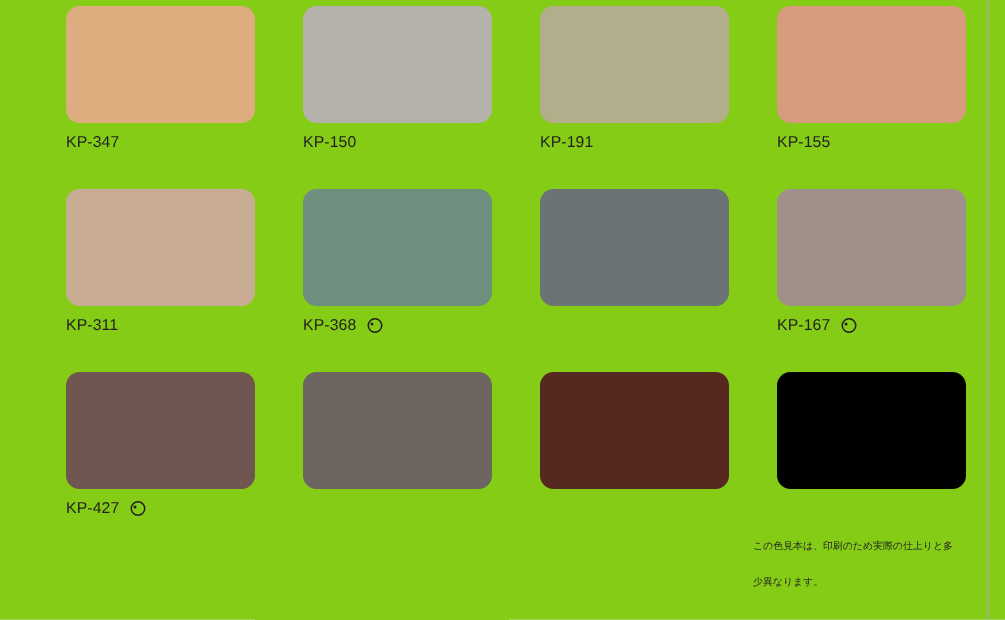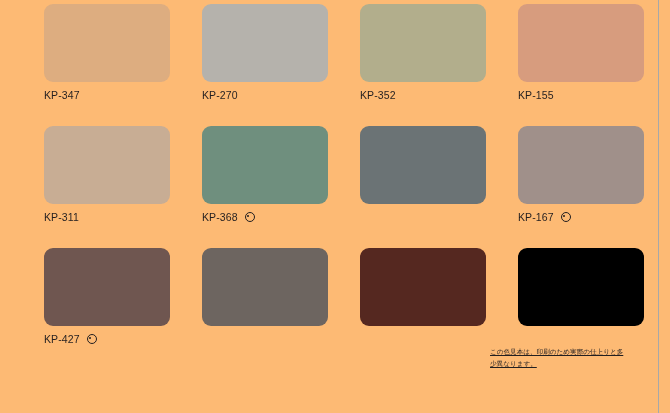--- a/index.html
+++ b/index.html
@@ -13,21 +13,21 @@
     font-family: "Liberation Sans", "DejaVu Sans", sans-serif;
     overflow: hidden;
     position: relative;
   }
   #sheet {
     position: absolute;
     left: 0;
     top: 0;
     width: 670px;
     height: 413px;
-    background: #fdba74;
+    background: #84cc16;
   }
   #right-rule {
     position: absolute;
     left: 658px;
     top: 0;
     width: 1px;
     height: 413px;
     background: #a8a8a8;
   }
   #swatch-grid {
@@ -83,22 +83,21 @@
     position: absolute;
     left: 490px;
     top: 347px;
     width: 162px;
     font-size: 6.6px;
     line-height: 11.5px;
     color: #231f20;
     font-family: "DejaVu Sans", "Liberation Sans", sans-serif;
   }
   #legend-note p {
-    margin: 0;
-    text-decoration: underline;
+    margin: 12px;
   }
   .note-line-mark {
     display: inline-block;
     width: 6px;
     height: 6px;
     border: 1px solid #231f20;
     border-radius: 50%;
     position: relative;
     vertical-align: -1px;
     margin-right: 0.5px;
@@ -122,27 +121,27 @@
   <div id="swatch-grid">
       <div class="swatch-cell">
         <div class="swatch-chip" style="background: rgb(221, 173, 128);"></div>
         <div class="swatch-caption">
           <span>KP-347</span>
         </div>
       </div>
       <div class="swatch-cell">
         <div class="swatch-chip" style="background: rgb(181, 178, 172);"></div>
         <div class="swatch-caption">
-          <span>KP-270</span>
+          <span>KP-150</span>
         </div>
       </div>
       <div class="swatch-cell">
         <div class="swatch-chip" style="background: rgb(178, 174, 140);"></div>
         <div class="swatch-caption">
-          <span>KP-352</span>
+          <span>KP-191</span>
         </div>
       </div>
       <div class="swatch-cell">
         <div class="swatch-chip" style="background: rgb(215, 156, 126);"></div>
         <div class="swatch-caption">
           <span>KP-155</span>
         </div>
       </div>
       <div class="swatch-cell">
         <div class="swatch-chip" style="background: rgb(200, 173, 148);"></div>

